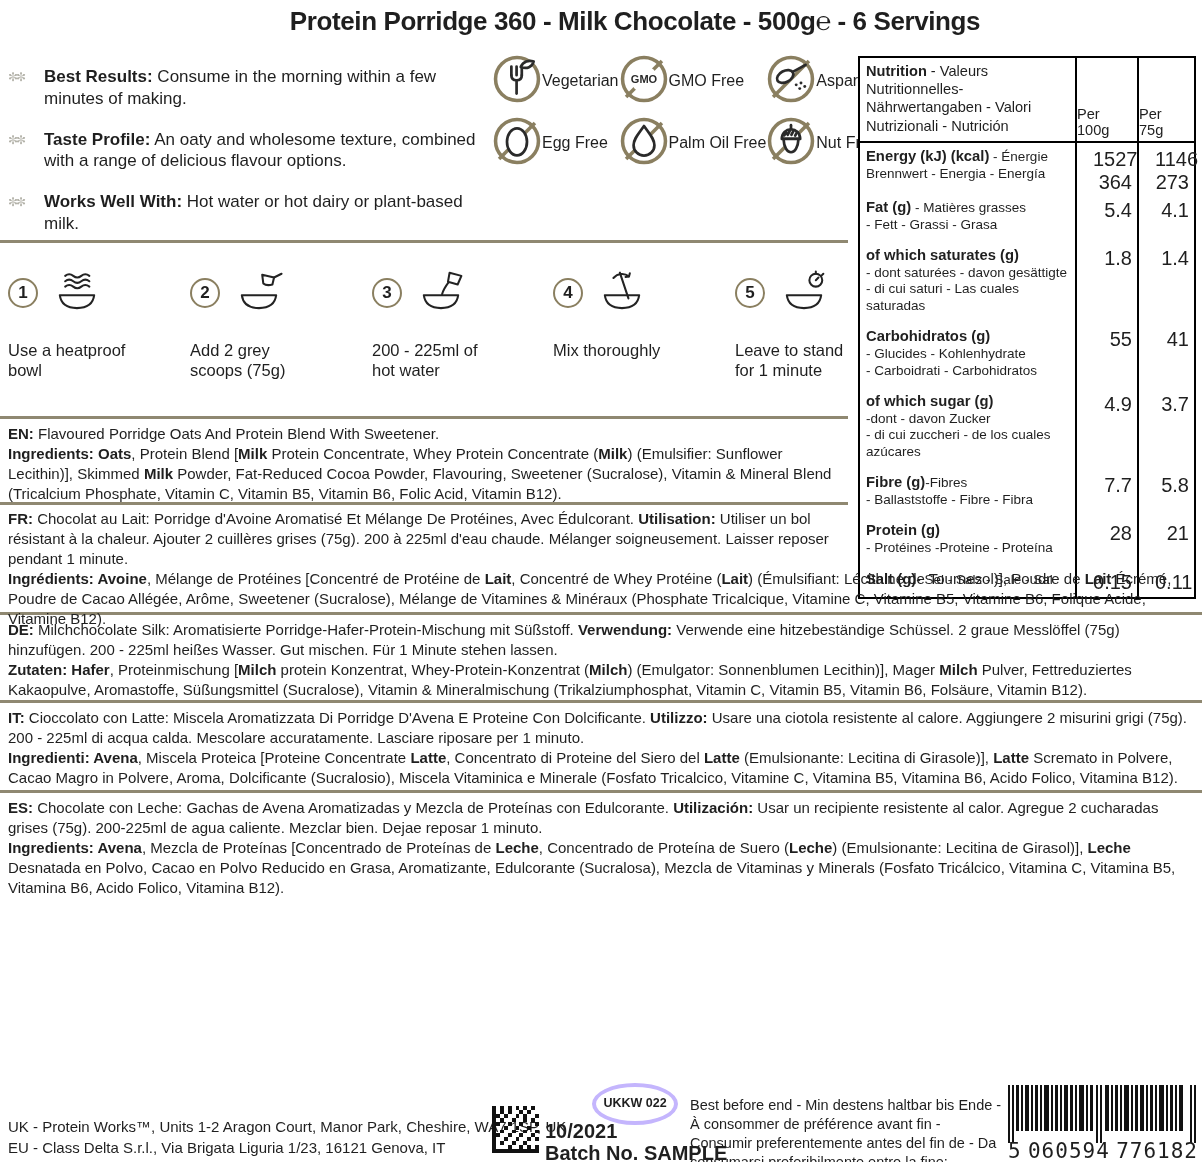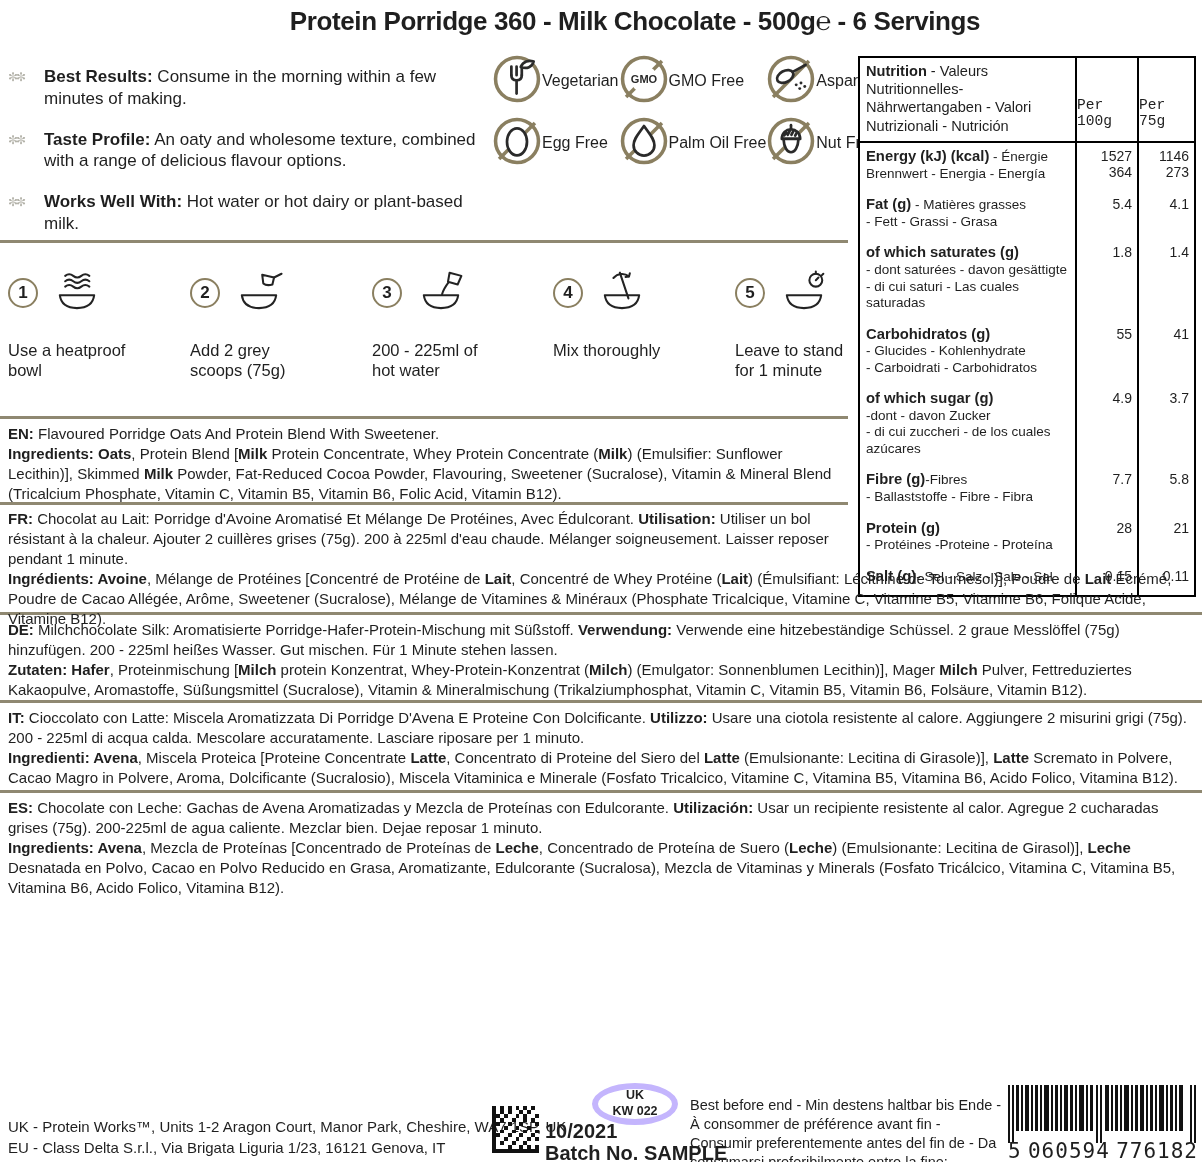--- a/index.html
+++ b/index.html
@@ -32,39 +32,39 @@
            margin-top:10px;flex:0 0 auto;box-sizing:border-box;}
   .step svg{width:58px;height:48px;}
   .step-text{font-size:16.5px;line-height:1.22;margin-top:2px;}
 
   
   .ntable{position:absolute;left:858px;top:56px;width:338px;border:2.5px solid #000;
           display:grid;grid-template-columns:1fr 62px 57px;box-sizing:border-box;background:#fff;}
   .nh{border-bottom:2.5px solid #000;}
   .nh-label{padding:4px 20px 6px 6px;font-size:14.6px;line-height:1.25;}
   .nh-col{border-left:2.5px solid #000;display:flex;align-items:flex-end;justify-content:flex-end;
-          padding:0 4px 12px 0;font-size:14.6px;font-family:Liberation Mono, monospace;}
+          padding:0 4px 3px 0;font-size:14.6px;}
   .nl{padding:5px 0 9px 6px;}
   .nl .l1{font-weight:bold;font-size:14.8px;line-height:1.2;}
   .nl .l1 span{font-weight:normal;font-size:13.5px;}
   .nl .sub{font-size:13.5px;line-height:1.22;white-space:pre-line;}
   .nv{border-left:2.5px solid #000;text-align:right;padding:5px 5px 0 16px;
-      font-size:14px;line-height:1.15;white-space:pre-line;}
+      font-size:20px;line-height:1.15;white-space:pre-line;}
 
   
   .lang{position:absolute;left:8px;font-size:15px;line-height:1.34;}
   .lang p{margin:0;}
   .float-spacer{float:right;width:352px;height:46px;}
 
   
   .address{position:absolute;left:8px;top:1116px;font-size:15px;line-height:1.4;}
   .datamatrix{position:absolute;left:492px;top:1106px;}
   .batch{position:absolute;left:545px;top:1120px;font-weight:bold;font-size:20px;line-height:1.1;}
-  .stamp{position:absolute;left:592px;top:1083px;width:86px;height:42px;border:6px solid #c4b5fd;
-         border-radius:50%;display:flex;flex-direction:column;align-items:center;justify-content:center;
+  .stamp{position:absolute;left:592px;top:1083px;width:86px;height:42px;border:4px solid #c4b5fd;
+         border-radius:50%;display:flex;flex-direction:row;align-items:center;justify-content:center;
          font-weight:bold;font-size:12.5px;line-height:1.25;background:#fff;box-sizing:border-box;}
   .best-before{position:absolute;left:690px;top:1096px;width:316px;font-size:14.5px;line-height:1.3;}
   .barcode{position:absolute;left:1008px;top:1085px;width:190px;}
   .barcode-digits{display:flex;justify-content:space-between;font-size:21px;margin-top:-12px;
                   font-family:"DejaVu Sans Mono",monospace;letter-spacing:1px;}
 
   .ic{stroke:#2a2a2a;stroke-width:1.3;fill:none;stroke-linecap:round;stroke-linejoin:round;}
   .icf{stroke:#2a2a2a;stroke-width:1.3;fill:#fff;stroke-linecap:round;stroke-linejoin:round;}
   .ring{stroke:var(--accent,#8a7f60);stroke-width:1.7;fill:none;}
   .st{stroke:#232323;stroke-width:1.9;fill:none;stroke-linecap:round;stroke-linejoin:round;}

